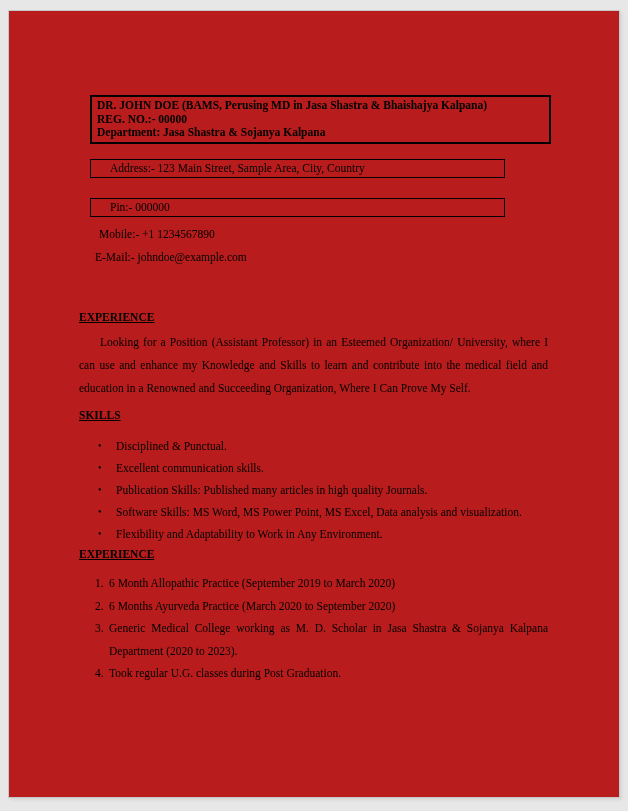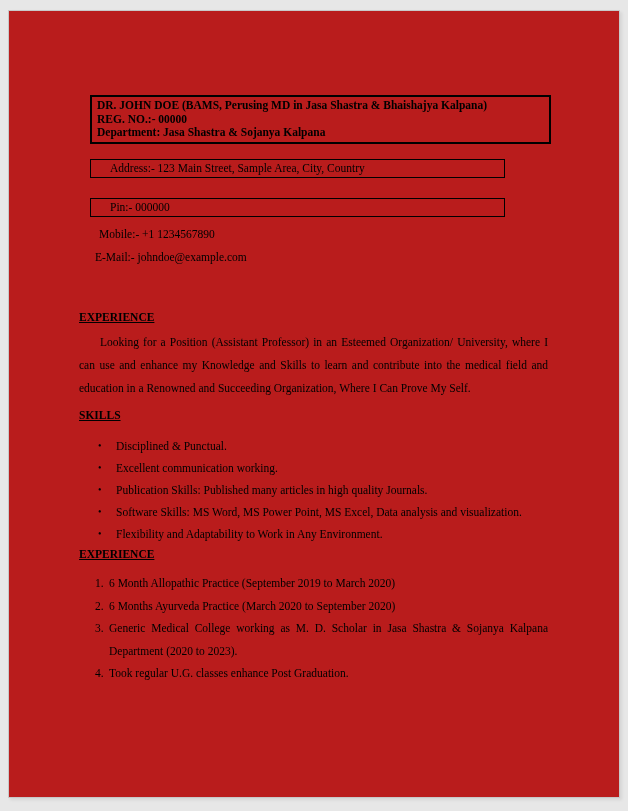--- a/index.html
+++ b/index.html
@@ -124,21 +124,21 @@
     <p class="objective-text">Looking for a Position (Assistant Professor) in an Esteemed Organization/ University, where I can use and enhance my Knowledge and Skills to learn and contribute into the medical field and education in a Renowned and Succeeding Organization, Where I Can Prove My Self.</p>
 
     <h2 class="section-heading skills-heading">SKILLS</h2>
     <ul class="skills-list">
 
         <li>
           <span>Disciplined &amp; Punctual.</span>
         </li>
 
         <li>
-          <span>Excellent communication working.</span>
+          <span>Excellent communication skills.</span>
         </li>
 
         <li>
           <span>Publication Skills: Published many articles in high quality Journals.</span>
         </li>
 
 
         <li>
           <span>Software Skills: MS Word, MS Power Point, MS Excel, Data analysis and visualization.</span>
         </li>
@@ -157,18 +157,18 @@
 
         <li>
           <span>6 Months Ayurveda Practice (March 2020 to September 2020)</span>
         </li>
 
         <li>
           <span>Generic Medical College working as M. D. Scholar in Jasa Shastra &amp; Sojanya Kalpana Department (2020 to 2023).</span>
         </li>
 
         <li>
-          <span>Took regular U.G. classes enhance Post Graduation.</span>
+          <span>Took regular U.G. classes during Post Graduation.</span>
         </li>
       </ol>
 
   </div>
 </div>
 
 </body></html>

